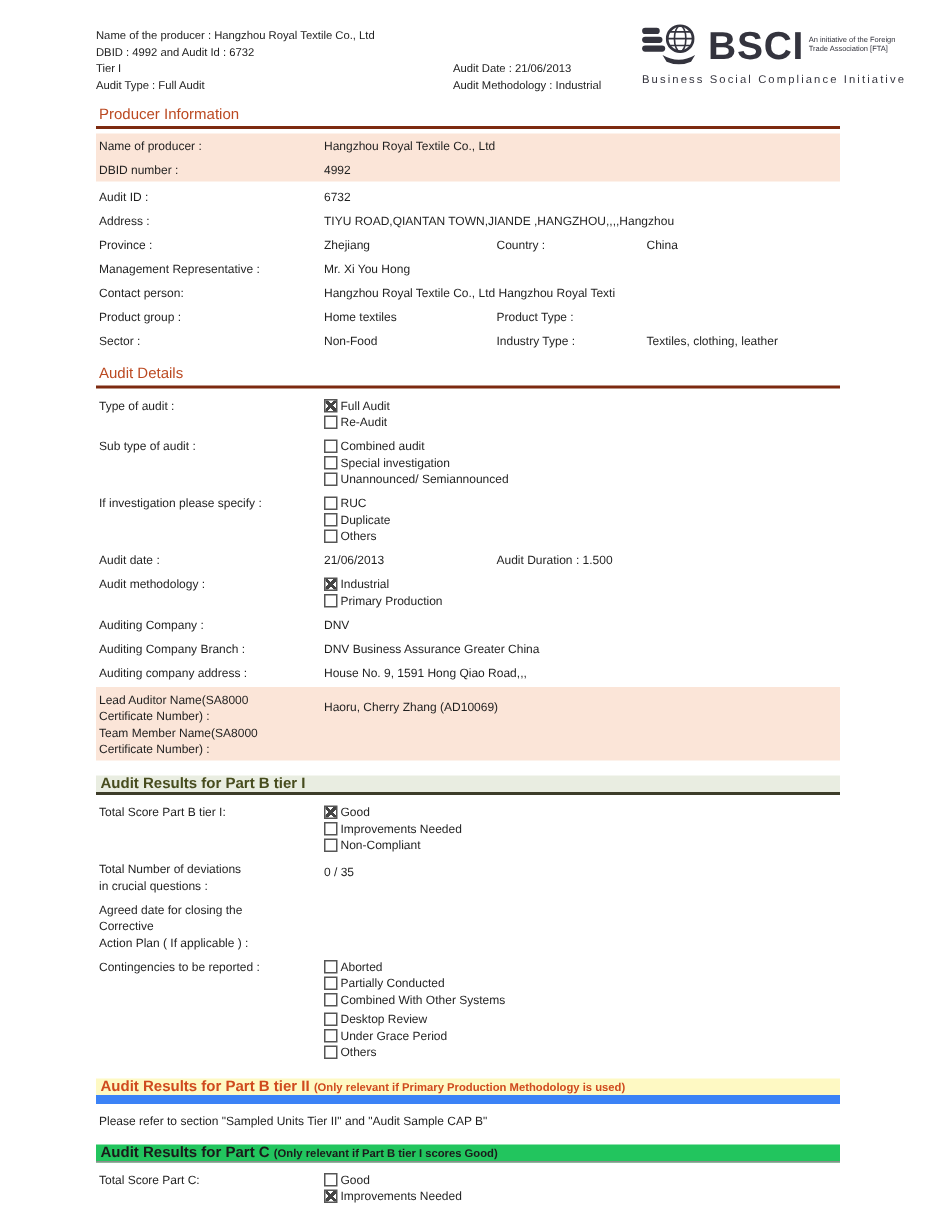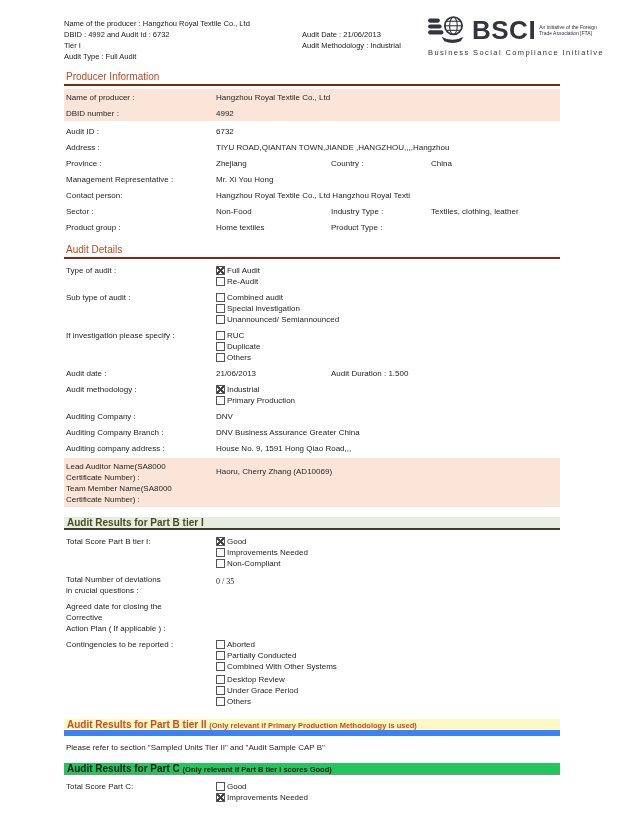--- a/index.html
+++ b/index.html
@@ -5,21 +5,21 @@
   html,body{margin:0;padding:0;}
   body{
     width:623px;height:814px;background:#ffffff;overflow:hidden;
     font-family:"Liberation Sans", sans-serif;color:#1f1f1f;
     position:relative;
   }
   .page{position:relative;width:623px;height:814px;}
   .content{position:absolute;left:64px;top:18px;width:496px;}
 
   
-  .tophdr{display:flex;font-size:7.5px;line-height:11px;color:#222;}
+  .tophdr{display:flex;font-size:7.5px;line-height:11px;color:#222;align-items:flex-end;}
   .tophdr .lcol{width:238px;}
   .tophdr .mcol{padding-top:11px;flex:1;}
   .logo{position:absolute;top:-4px;right:-56px;width:188px;color:#34343e;}
   .logo-row{display:flex;align-items:center;}
   .logo-acronym{font-size:26px;font-weight:600;letter-spacing:.5px;line-height:26px;margin:0 3px 0 4px;}
   .logo-tag{font-size:5px;line-height:6px;color:#34343e;}
   .logo-full{font-size:7.5px;letter-spacing:1.4px;margin-top:1px;white-space:nowrap;}
 
   
   .sec-title{
@@ -147,30 +147,30 @@
       </div>
       <div class="row">
         <span class="lab">Management Representative :</span>
         <span class="val-wide">Mr. Xi You Hong</span>
       </div>
       <div class="row">
         <span class="lab">Contact person:</span>
         <span class="val-wide">Hangzhou Royal Textile Co., Ltd Hangzhou Royal Texti</span>
       </div>
       <div class="row">
+        <span class="lab">Product group :</span>
+        <span class="val1">Home textiles</span>
+        <span class="lab2">Product Type :</span>
+        <span class="val2"></span>
+      </div>
+      <div class="row">
         <span class="lab">Sector :</span>
         <span class="val1">Non-Food</span>
         <span class="lab2">Industry Type :</span>
         <span class="val2">Textiles, clothing, leather</span>
-      </div>
-      <div class="row">
-        <span class="lab">Product group :</span>
-        <span class="val1">Home textiles</span>
-        <span class="lab2">Product Type :</span>
-        <span class="val2"></span>
       </div>
     </div>
 
     <div class="sec">
       <div class="sec-title">Audit Details</div>
 
       <div class="row">
         <span class="lab">Type of audit :</span>
         <span class="opts">
           <span class="opt w80">
@@ -282,21 +282,21 @@
           <span class="opt">
             <span class="cb"></span>
             <span>Non-Compliant</span>
           </span>
         </span>
       </div>
 
       <div class="row">
         <span class="lab ml">Total Number of deviations
 in crucial questions :</span>
-        <span class="val-wide" style="padding-top:2px;font-family:Liberation Serif, serif;">0 / 35</span>
+        <span class="val-wide" style="padding-top:2px;">0 / 35</span>
       </div>
 
       <div class="row">
         <span class="lab ml">Agreed date for closing the
 Corrective
 Action Plan ( If applicable ) :</span>
         <span class="val-wide"></span>
       </div>
 
       <div class="row">

